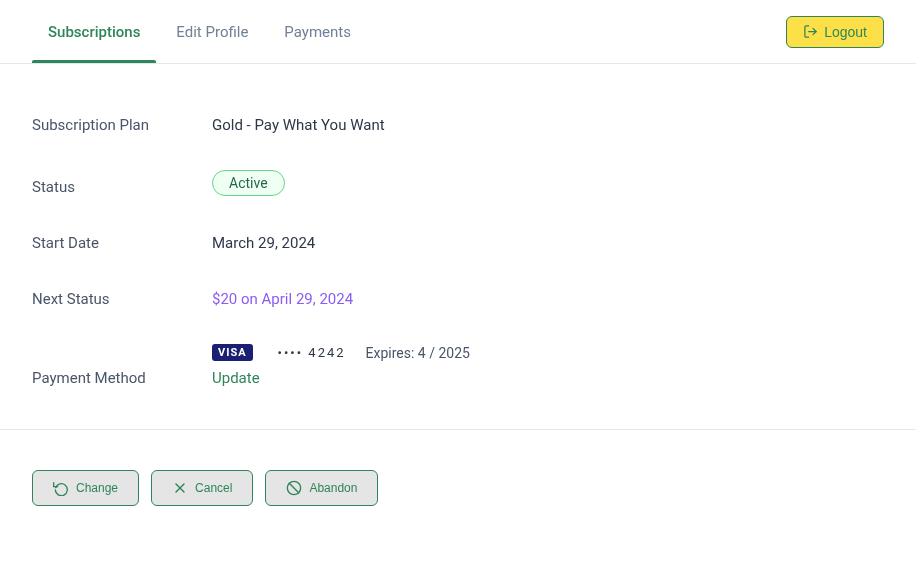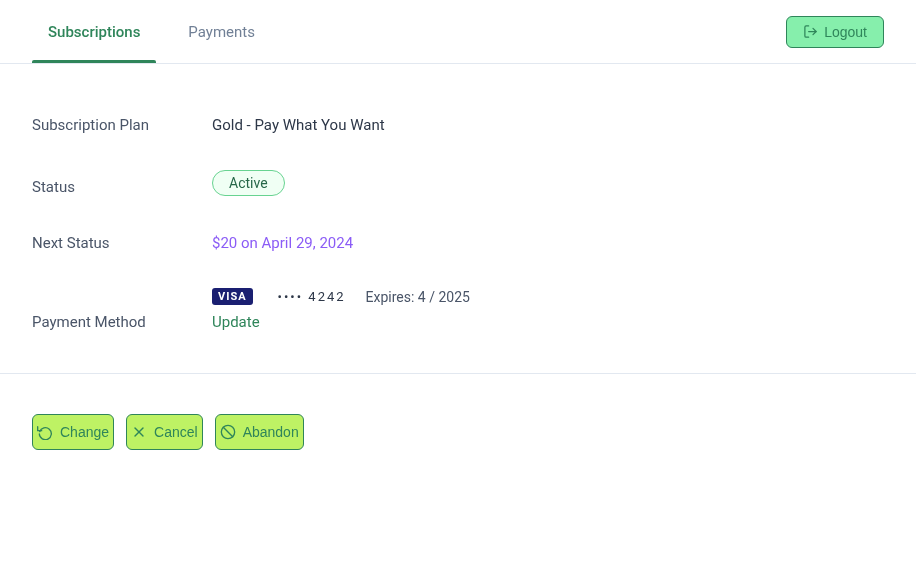--- a/index.html
+++ b/index.html
@@ -24,21 +24,21 @@
       padding: 0 32px;
       border-bottom: 1px solid #e2e8f0;
       height: 64px;
       position: relative;
     }
 
     .nav-tabs {
       display: flex;
       align-items: flex-end;
       height: 100%;
-      gap: 16px;
+      gap: 4px;
     }
 
     .nav-tab {
       padding: 0 16px;
       height: 100%;
       display: flex;
       align-items: center;
       cursor: pointer;
       font-size: 15px;
       color: #718096;
@@ -59,21 +59,21 @@
       right: 0;
       height: 3px;
       background: #2f855a;
       border-radius: 2px 2px 0 0;
     }
 
     .nav-logout {
       margin-left: auto;
       border: 1.5px solid #2f855a;
       color: #2f855a;
-      background: #86efac;
+      background: #fde047;
       border-radius: 6px;
       padding: 7px 16px;
       cursor: pointer;
       font-size: 14px;
       display: flex;
       align-items: center;
       gap: 6px;
     }
 
     
@@ -168,25 +168,25 @@
       gap: 12px;
       padding: 16px 32px 32px 32px;
     }
 
     .action-btn {
       display: flex;
       align-items: center;
       gap: 7px;
       border: 1.5px solid #2f855a;
       color: #2f855a;
-      background: #bef264;
+      background: #e5e5e5;
       border-radius: 6px;
-      padding: 9px 4px;
-      cursor: pointer;
-      font-size: 14px;
+      padding: 9px 20px;
+      cursor: pointer;
+      font-size: 12px;
       font-weight: 500;
     }
 
     .action-btn svg {
       width: 16px;
       height: 16px;
       stroke: #2f855a;
       fill: none;
       stroke-width: 2;
       stroke-linecap: round;
@@ -204,20 +204,21 @@
     .start-date-value {
       color: #2d3748;
     }
   </style>
 </head>
 <body>
 
 <nav class="nav">
   <div class="nav-tabs">
     <a class="nav-tab active">Subscriptions</a>
+    <a class="nav-tab">Edit Profile</a>
     <a class="nav-tab">Payments</a>
   </div>
   <button class="nav-logout">
     <svg width="15" height="15" viewBox="0 0 24 24" fill="none" stroke="#2f855a" stroke-width="2" stroke-linecap="round" stroke-linejoin="round">
       <path d="M9 21H5a2 2 0 0 1-2-2V5a2 2 0 0 1 2-2h4"></path>
       <polyline points="16 17 21 12 16 7"></polyline>
       <line x1="21" y1="12" x2="9" y2="12"></line>
     </svg>
     <span>Logout</span>
   </button>
@@ -230,20 +231,24 @@
     <div class="info-value plan-name">Gold - Pay What You Want</div>
   </div>
 
   <div class="info-row">
     <div class="info-label">Status</div>
     <div class="info-value">
       <span class="status-badge">Active</span>
     </div>
   </div>
 
+  <div class="info-row">
+    <div class="info-label">Start Date</div>
+    <div class="info-value start-date-value">March 29, 2024</div>
+  </div>
 
   <div class="info-row">
     <div class="info-label">Next Status</div>
     <div class="info-value next-payment-value">$20 on April 29, 2024</div>
   </div>
 
   <div class="info-row">
     <div class="info-label">Payment Method</div>
     <div class="info-value">
       <div class="card-info">

